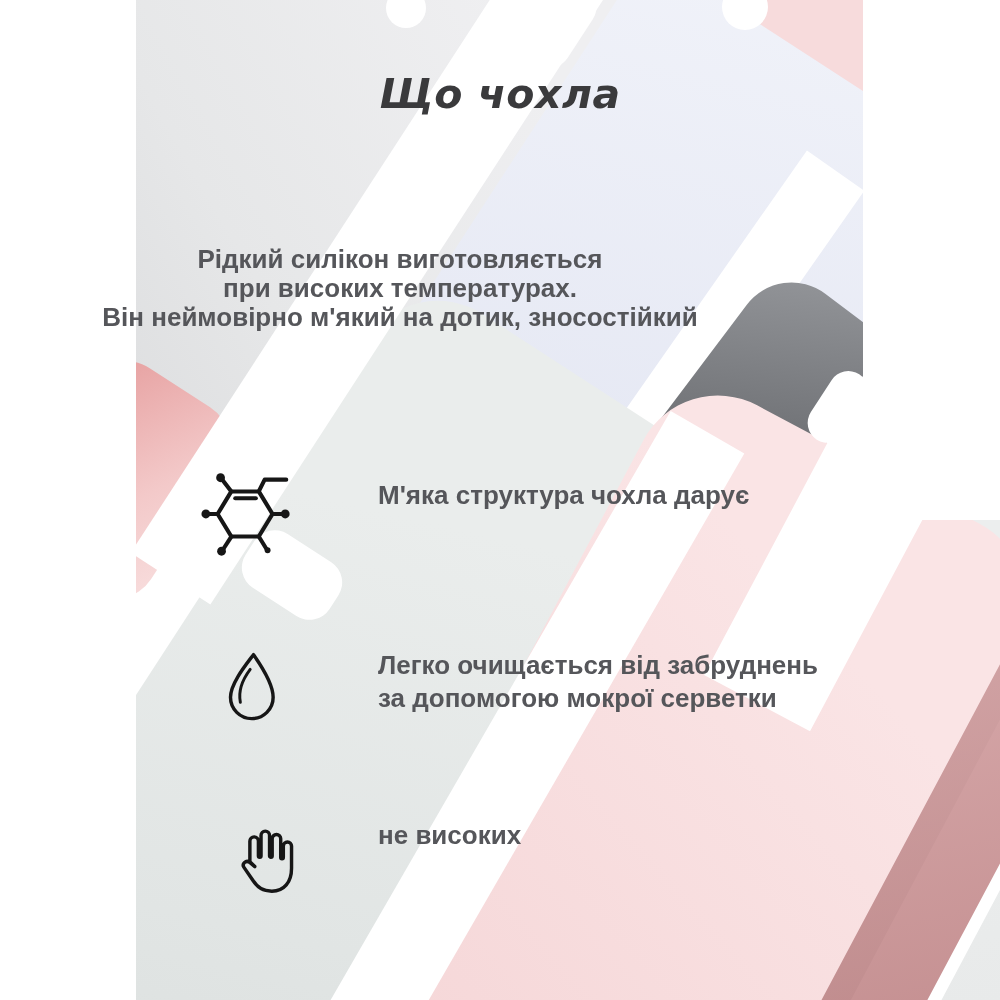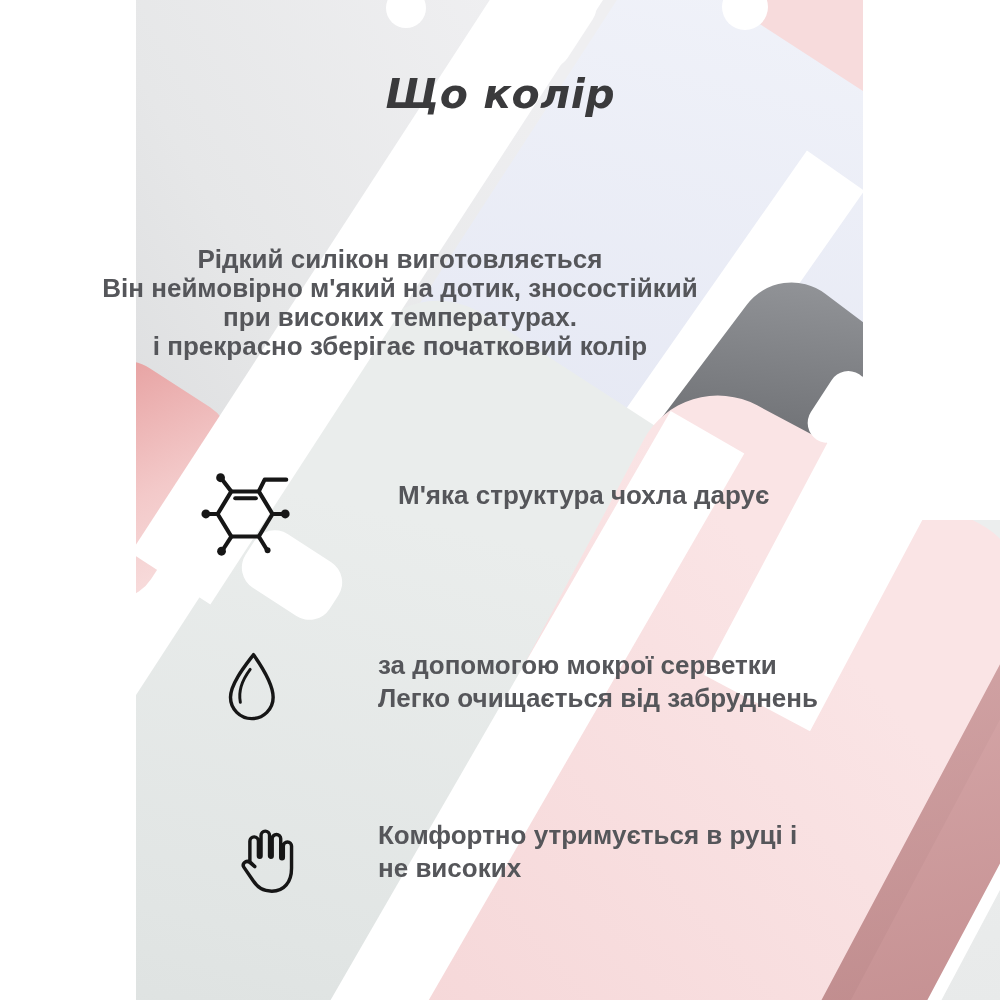--- a/index.html
+++ b/index.html
@@ -49,21 +49,21 @@
 
   
   .content{position:absolute;left:0;top:0;width:1000px;height:1000px;}
   .title{position:absolute;left:0;top:70px;width:1000px;text-align:center;
     font-family:"DejaVu Sans", sans-serif;font-weight:800;font-style:italic;
     font-size:41px;line-height:48px;color:#3a3a3c;letter-spacing:.5px;}
   .intro{position:absolute;left:0;top:245px;width:800px;text-align:center;
     font-size:26px;line-height:29px;font-weight:600;color:#55565a;}
   .feature-text{position:absolute;left:378px;font-size:26px;line-height:33px;
     font-weight:600;color:#55565a;text-align:left;}
-  .ft-1{top:479px;margin-left:20px;} .ft-2{top:649px;} .ft-3{top:819px;}
+  .ft-1{top:479px;} .ft-2{top:649px;} .ft-3{top:819px;}
   .icon-box{position:absolute;}
   .ic-molecule{left:198px;top:464px;width:100px;height:98px;}
   .ic-drop{left:210px;top:642px;width:82px;height:86px;}
   .ic-hand{left:222px;top:812px;width:82px;height:96px;}
   svg{display:block;width:100%;height:100%;}
 </style>
 </head>
 <body>
 
 <div id="stage">
@@ -90,28 +90,27 @@
     <div class="pill pill-lav-1"></div>
     <div class="pill pill-lav-2"></div>
     <div class="pill pill-cam-bl"></div>
     <div class="dot dot-3"></div>
     <div class="pill pill-pink"></div>
   </div>
 
   <div class="content">
 
     <div class="title">
-      <div>Що колір</div>
+      <div>Що чохла</div>
     </div>
 
     <div class="intro">
       <div>Рідкий силікон виготовляється</div>
+      <div>при високих температурах.</div>
       <div>Він неймовірно м'який на дотик, зносостійкий</div>
-      <div>при високих температурах.</div>
-      <div>і прекрасно зберігає початковий колір</div>
     </div>
 
     <div class="icon-box ic-molecule">
       <svg viewBox="0 0 100 100" fill="none" stroke="#161616" stroke-width="4.2" stroke-linecap="round" stroke-linejoin="round">
         <path d="M33,28 L61,28 L75,51 L61,74 L33,74 L19,51 Z"></path>
         <path d="M37,35 L58,35"></path>
         <path d="M33,28 L23,15"></path>
         <path d="M61,28 L67,16 L89,16"></path>
         <path d="M19,51 L8,51"></path>
         <path d="M75,51 L87,51"></path>
@@ -128,32 +127,31 @@
       <div>М'яка структура чохла дарує</div>
     </div>
 
     <div class="icon-box ic-drop">
       <svg viewBox="0 0 100 100" fill="none" stroke="#161616" stroke-width="4.2" stroke-linecap="round" stroke-linejoin="round">
         <path d="M53,13 C60,23 77,47 77,65 a26,26 0 0 1 -52,0 C25,48 44,25 53,13 Z"></path>
         <path d="M49,31 C40,43 34,56 37,71" stroke-width="3.6"></path>
       </svg>
     </div>
     <div class="feature-text ft-2">
+      <div>Легко очищається від забруднень</div>
       <div>за допомогою мокрої серветки</div>
-      <div>Легко очищається від забруднень</div>
     </div>
 
     <div class="icon-box ic-hand">
       <svg viewBox="0 0 100 100" fill="none" stroke="#161616" stroke-width="4.2" stroke-linecap="round" stroke-linejoin="round">
         <path d="M34,52 V27 a5.2,5.2 0 0 1 10.4,0 V45 a1.6,1.6 0 0 0 3.2,0 V20
                  a5.2,5.2 0 0 1 10.4,0 V45 a1.6,1.6 0 0 0 3.2,0 V24
                  a5.2,5.2 0 0 1 10.4,0 V47 a1.6,1.6 0 0 0 3.2,0 V33
                  a5,5 0 0 1 10,0 V60 c0,17 -9,28 -24,28 c-11,0 -17,-4 -23,-13
                  l-11,-16 c-3,-4.5 2.5,-9.5 7,-6 l6.2,5 z"></path>
       </svg>
     </div>
     <div class="feature-text ft-3">
-      <div>Комфортно утримується в руці і</div>
       <div>не високих</div>
     </div>
 
   </div>
 </div>
 
 </body></html>

